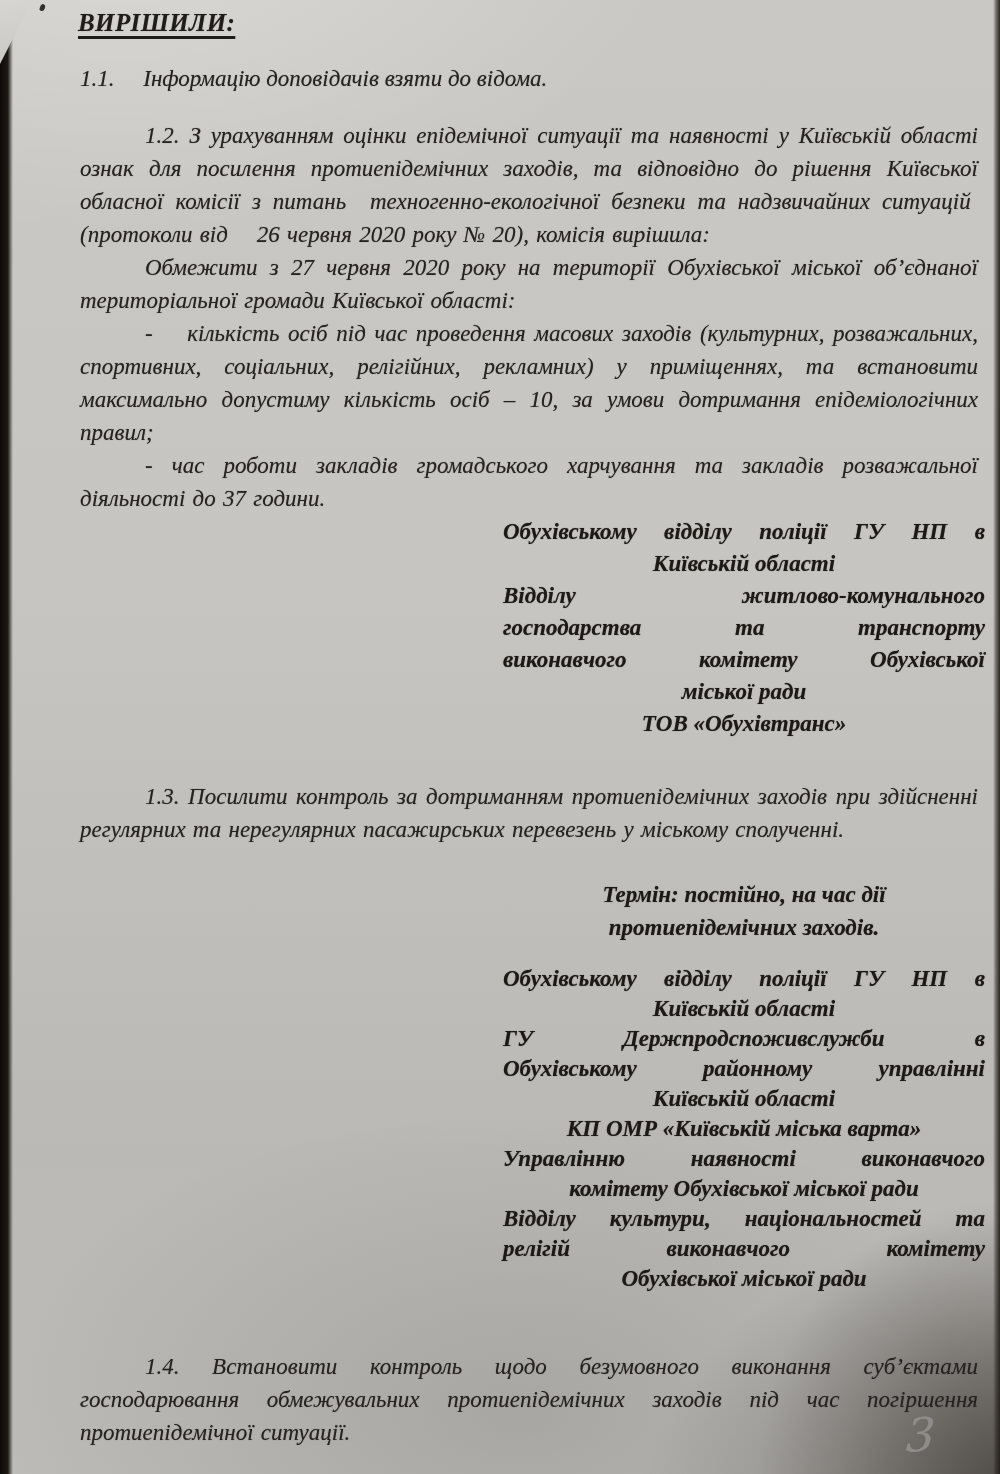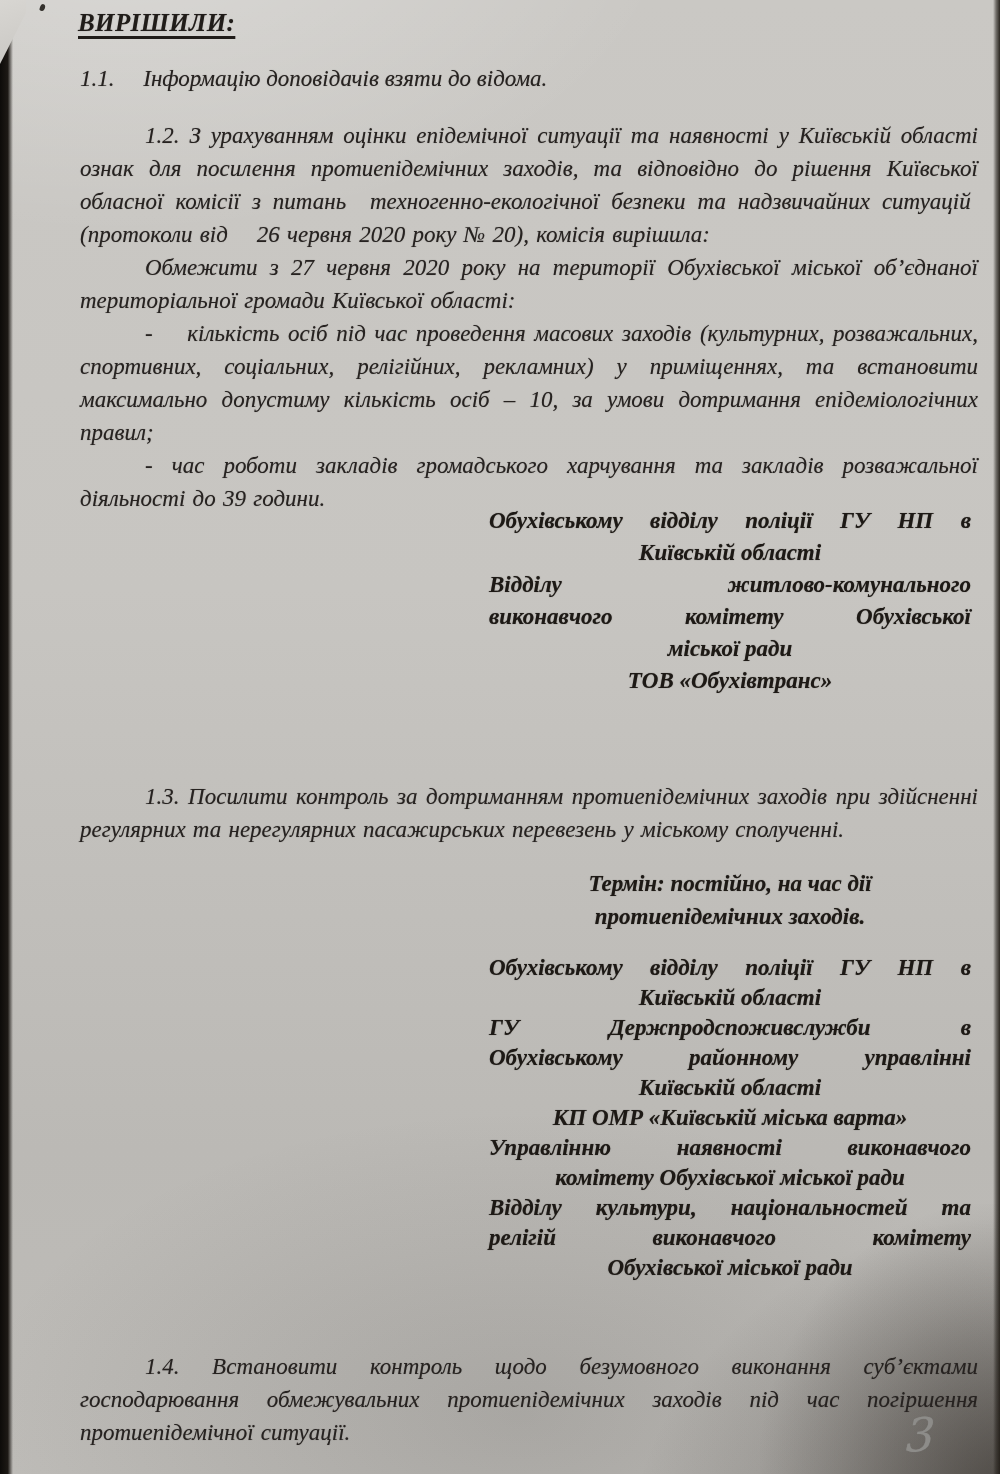--- a/index.html
+++ b/index.html
@@ -81,24 +81,25 @@
   }
   .body-col { left: 80px; width: 898px; }
   .justified {
     text-align: justify;
     word-spacing: 1.5px;
   }
   .indent { text-indent: 65px; }
   .flow p { margin: 0; }
 
   .bold-block {
-    left: 489px; width: 482px;
+    left: 503px; width: 482px;
     font-weight: bold;
     color: #1d1915;
     text-shadow: 0 0 1px rgba(29,25,21,0.55);
+    margin-top: 11px;
   }
   .bold-block .jline {
     text-align: justify;
     text-align-last: justify;
   }
   .bold-block .lline {
     text-align: center;
   }
 
   .page-number {
@@ -124,27 +125,28 @@
   <div class="speck"></div>
 
   <h1 class="txt heading">ВИРІШИЛИ:</h1>
 
   <p class="txt body-col" style="top:62px;">1.1.&nbsp;&nbsp;&nbsp;&nbsp;&nbsp;Інформацію доповідачів взяти до відома.</p>
 
   <div class="txt body-col flow" style="top:119px;">
     <p class="justified indent">1.2. З урахуванням оцінки епідемічної ситуації та наявності у Київській області ознак для посилення протиепідемічних заходів, та відповідно до рішення Київської обласної комісії з питань&nbsp; техногенно-екологічної безпеки та надзвичайних ситуацій&nbsp; (протоколи від&nbsp;&nbsp;&nbsp; 26 червня 2020 року № 20), комісія вирішила:</p>
     <p class="justified indent">Обмежити з 27 червня 2020 року на території Обухівської міської об’єднаної територіальної громади Київської області:</p>
     <p class="justified indent">-&nbsp;&nbsp;&nbsp; кількість осіб під час проведення масових заходів (культурних, розважальних, спортивних, соціальних, релігійних, рекламних) у приміщеннях, та встановити максимально допустиму кількість осіб – 10, за умови дотримання епідеміологічних правил;</p>
-    <p class="justified indent">- час роботи закладів громадського харчування та закладів розважальної діяльності до 39 години.</p>
+    <p class="justified indent">- час роботи закладів громадського харчування та закладів розважальної діяльності до 37 години.</p>
   </div>
 
   <div class="txt bold-block" style="top:505px; line-height:32px;">
     <div class="jline">Обухівському відділу поліції ГУ НП в</div>
     <div class="lline">Київській області</div>
     <div class="jline">Відділу житлово-комунального</div>
+    <div class="jline">господарства та транспорту</div>
     <div class="jline">виконавчого комітету Обухівської</div>
     <div class="lline">міської ради</div>
     <div class="lline">ТОВ «Обухівтранс»</div>
   </div>
 
   <p class="txt body-col justified indent" style="top:780px;">1.3. Посилити контроль за дотриманням протиепідемічних заходів при здійсненні регулярних та нерегулярних пасажирських перевезень у міському сполученні.</p>
 
   <div class="txt bold-block" style="top:867px;">
     <div class="lline">Термін: постійно, на час дії</div>
     <div class="lline">протиепідемічних заходів.</div>

